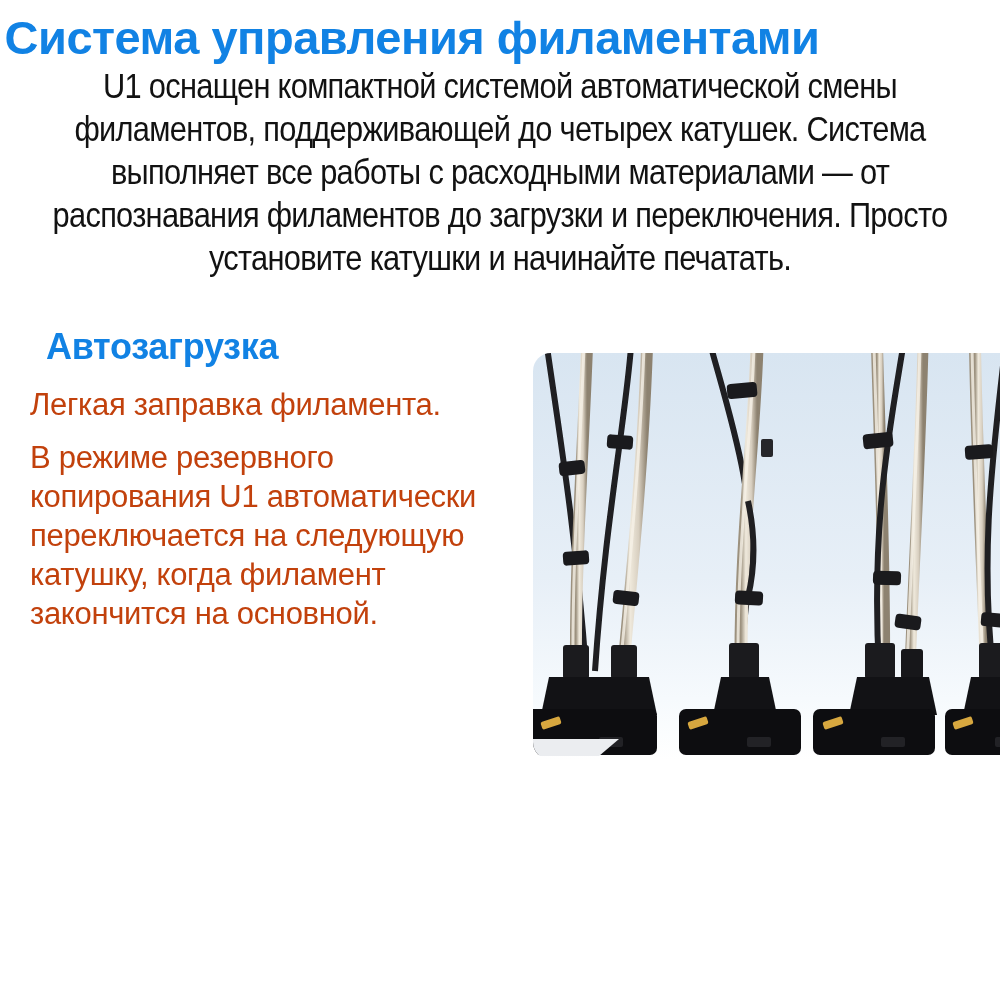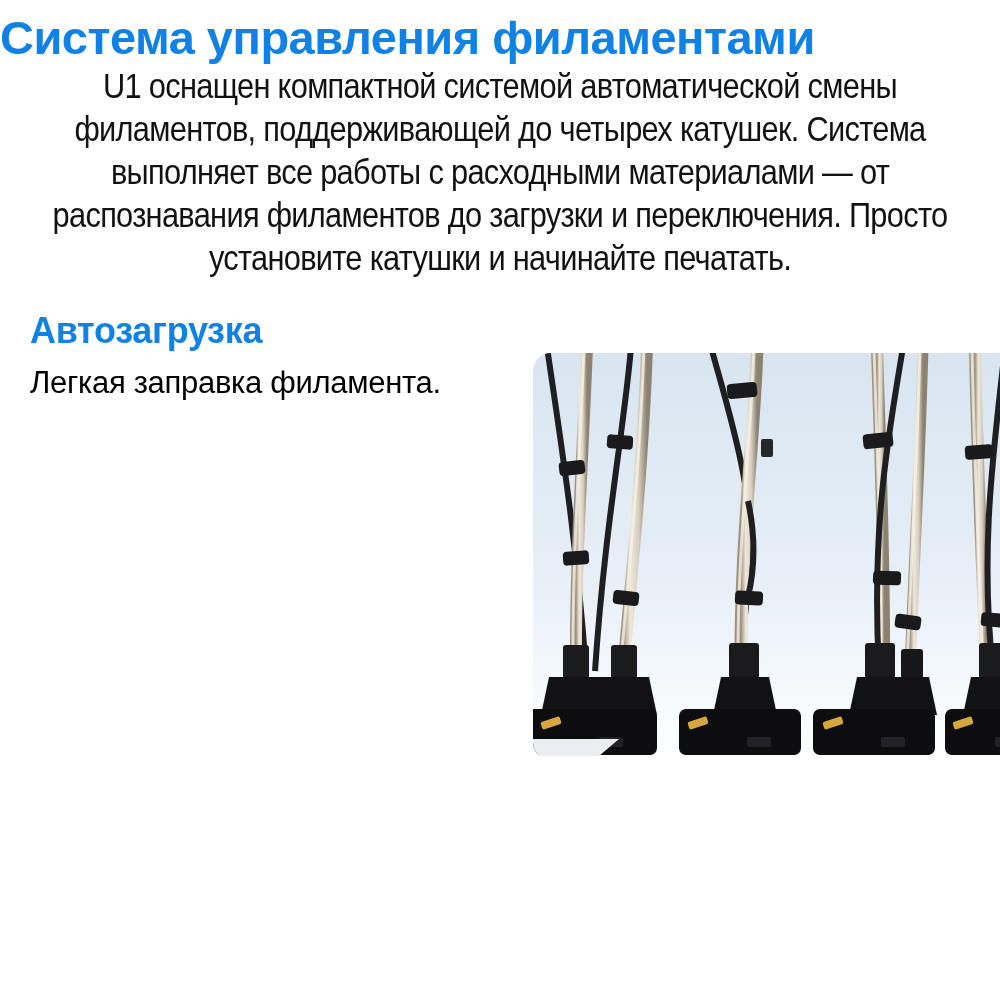--- a/index.html
+++ b/index.html
@@ -14,21 +14,21 @@
     overflow: hidden;
     font-family: "Liberation Sans", sans-serif;
     color: #161616;
   }
   .page-title {
     position: absolute;
     top: 12px;
     left: 0;
     width: 824px;
     margin: 0;
-    text-align: left;
+    text-align: center;
     font-size: 47px;
     line-height: 52px;
     font-weight: 700;
     letter-spacing: -0.5px;
     color: #1182e4;
   }
   .intro {
     position: absolute;
     top: 64px;
     left: -68px;
@@ -43,33 +43,33 @@
     color: #121212;
     white-space: pre;
   }
   .features {
     position: absolute;
     left: 30px;
     top: 309px;
     width: 505px;
   }
   .feature h2 {
-    margin: 0;
+    margin: 16px;
     font-size: 36px;
     line-height: 44px;
     font-weight: 700;
     letter-spacing: -0.3px;
     color: #1182e4;
   }
   .feature p {
     margin: 10px 0 14px 0;
     font-size: 31px;
     line-height: 39px;
     letter-spacing: -0.3px;
-    color: #000000;
+    color: #c2410c;
     white-space: pre;
   }
   .photo {
     position: absolute;
     left: 533px;
     top: 353px;
     width: 500px;
     height: 407px;
     margin: 0;
     border-radius: 18px;
@@ -89,20 +89,25 @@
 выполняет все работы с расходными материалами — от
 распознавания филаментов до загрузки и переключения. Просто
 установите катушки и начинайте печатать.</p>
 
   <div class="features">
     <section class="feature">
       <h2>Автозагрузка</h2>
       <p>Легкая заправка филамента.</p>
     </section>
     <section class="feature">
+      <p>В режиме резервного
+копирования U1 автоматически
+переключается на следующую
+катушку, когда филамент
+закончится на основной.</p>
     </section>
     <section class="feature">
     </section>
   </div>
 
   <figure class="photo" title="Четыре филаментных модуля U1 с трубками и кабелями">
     <svg width="500" height="407" viewBox="0 0 500 407" xmlns="http://www.w3.org/2000/svg">
       <defs>
         <linearGradient id="bgGrad" x1="0" y1="0" x2="0" y2="1">
           <stop offset="0" stop-color="#d8e5f1"></stop>

